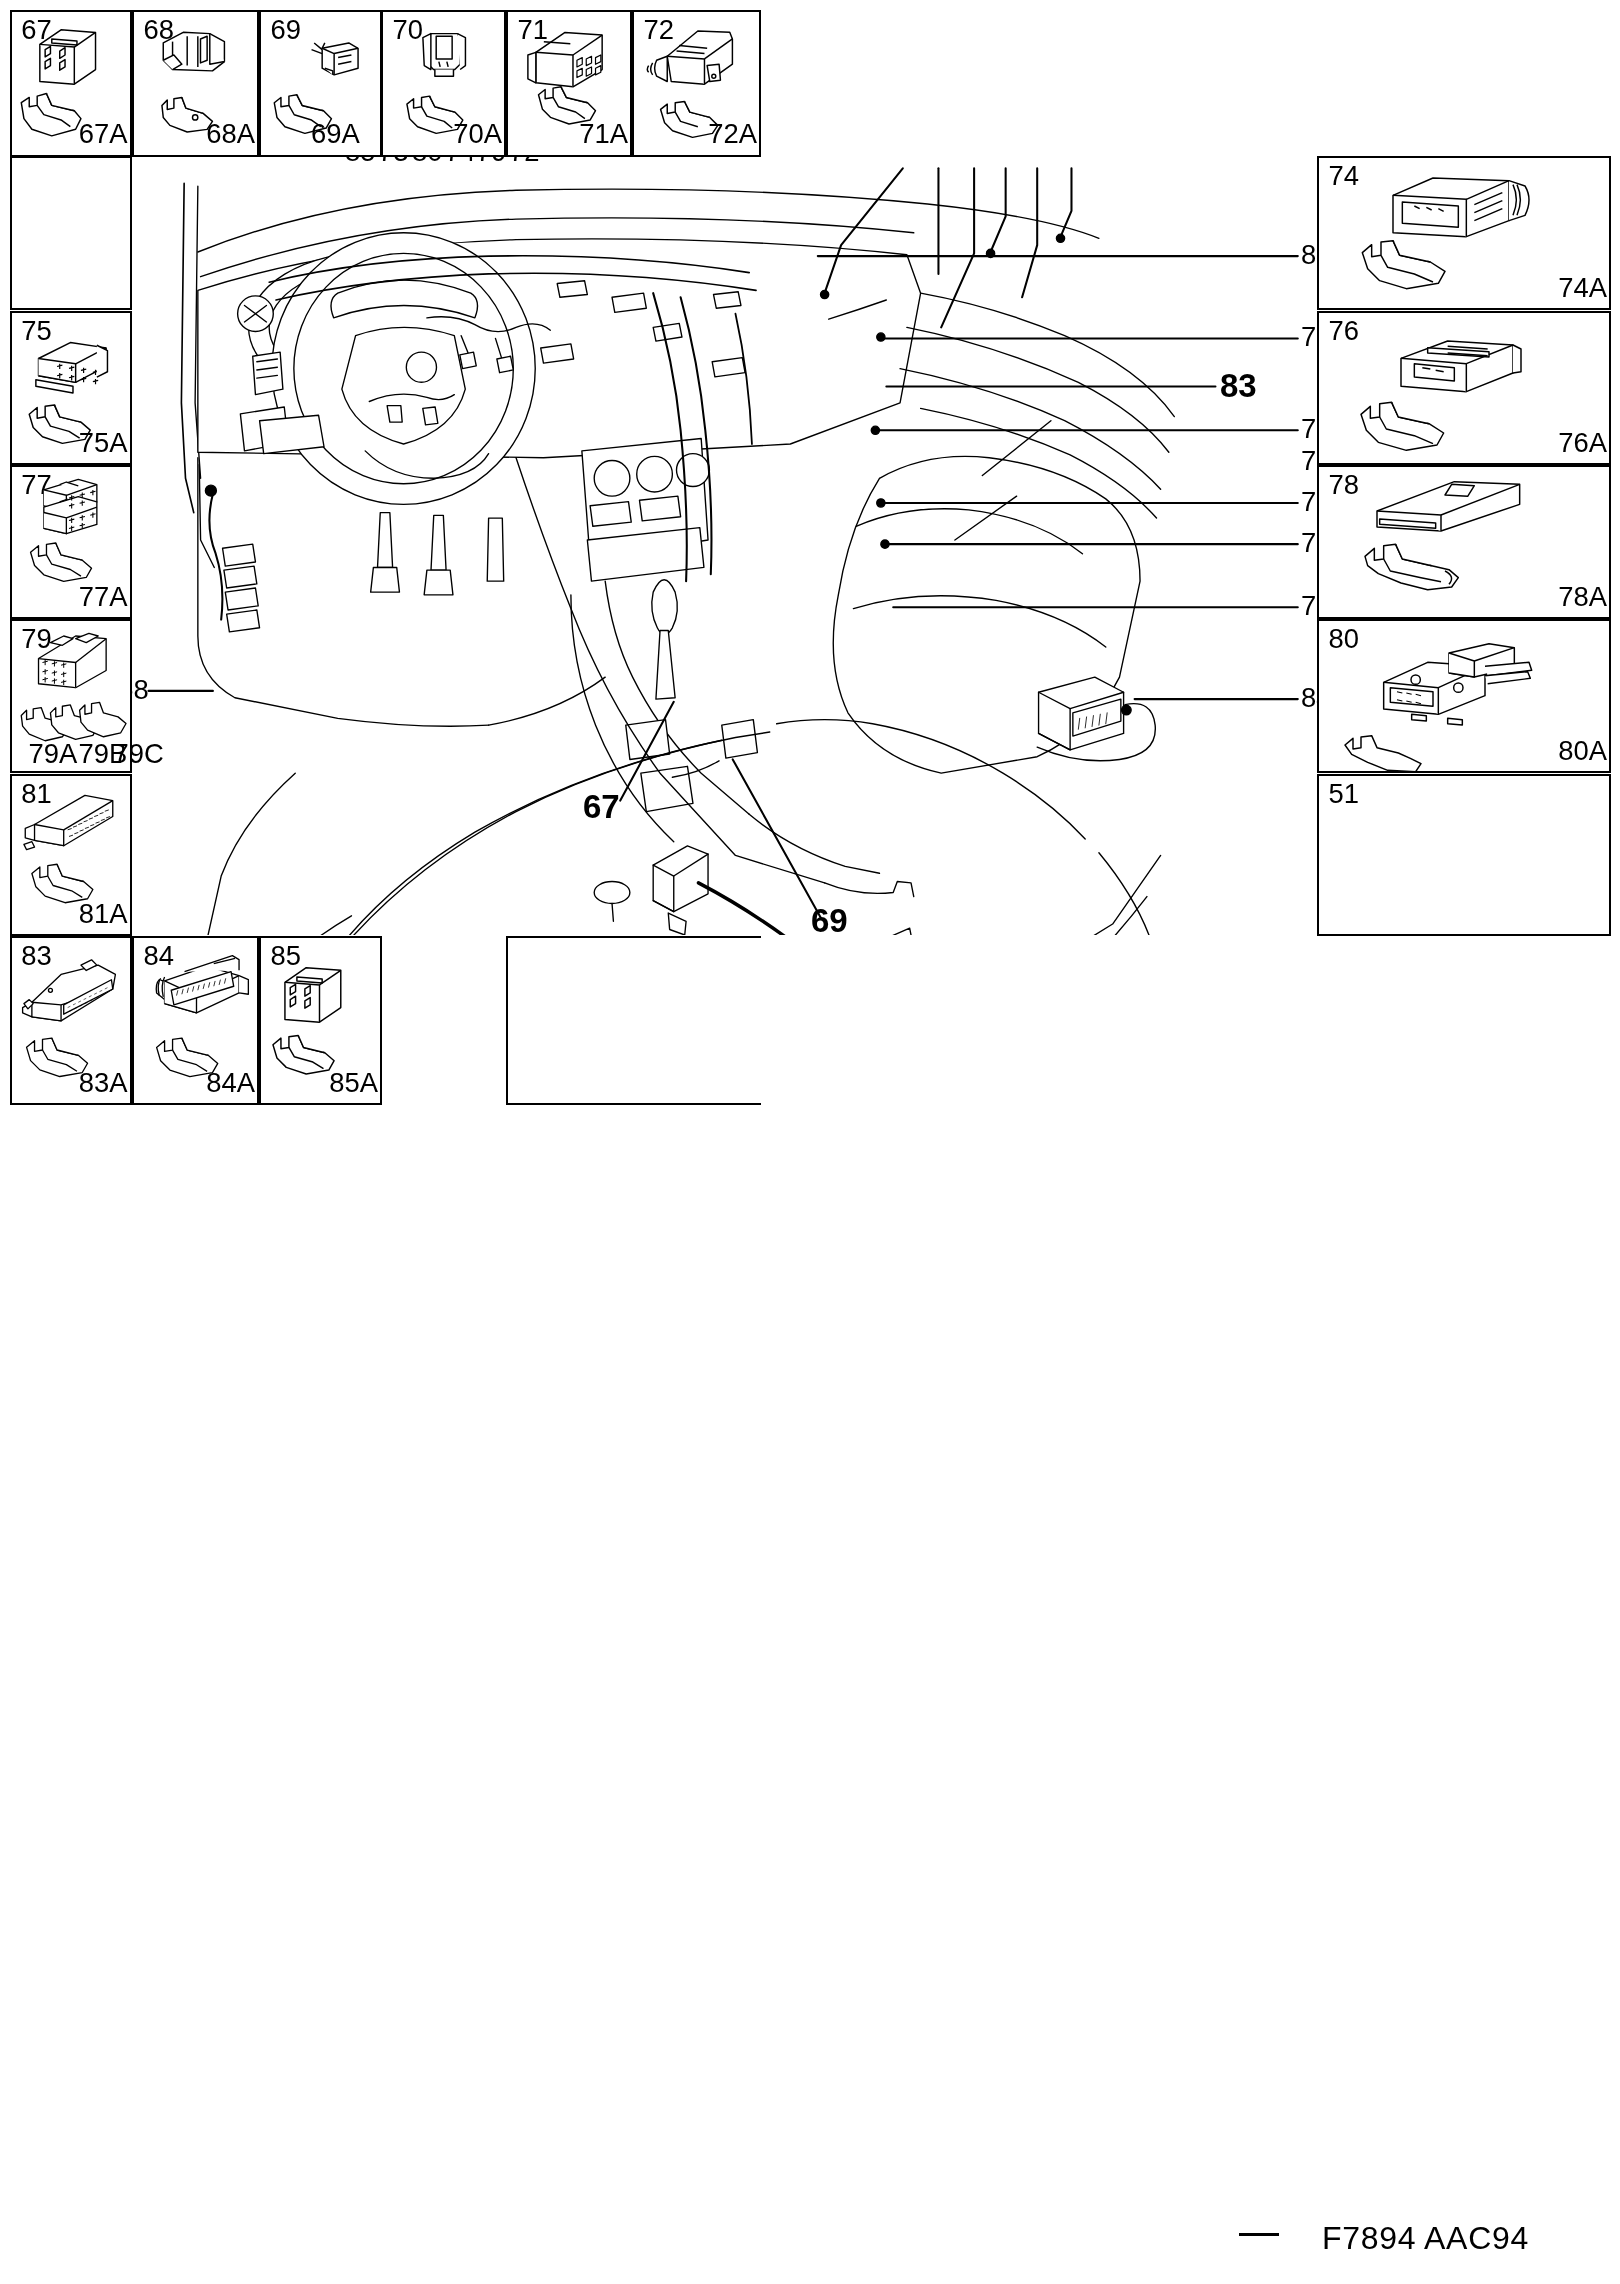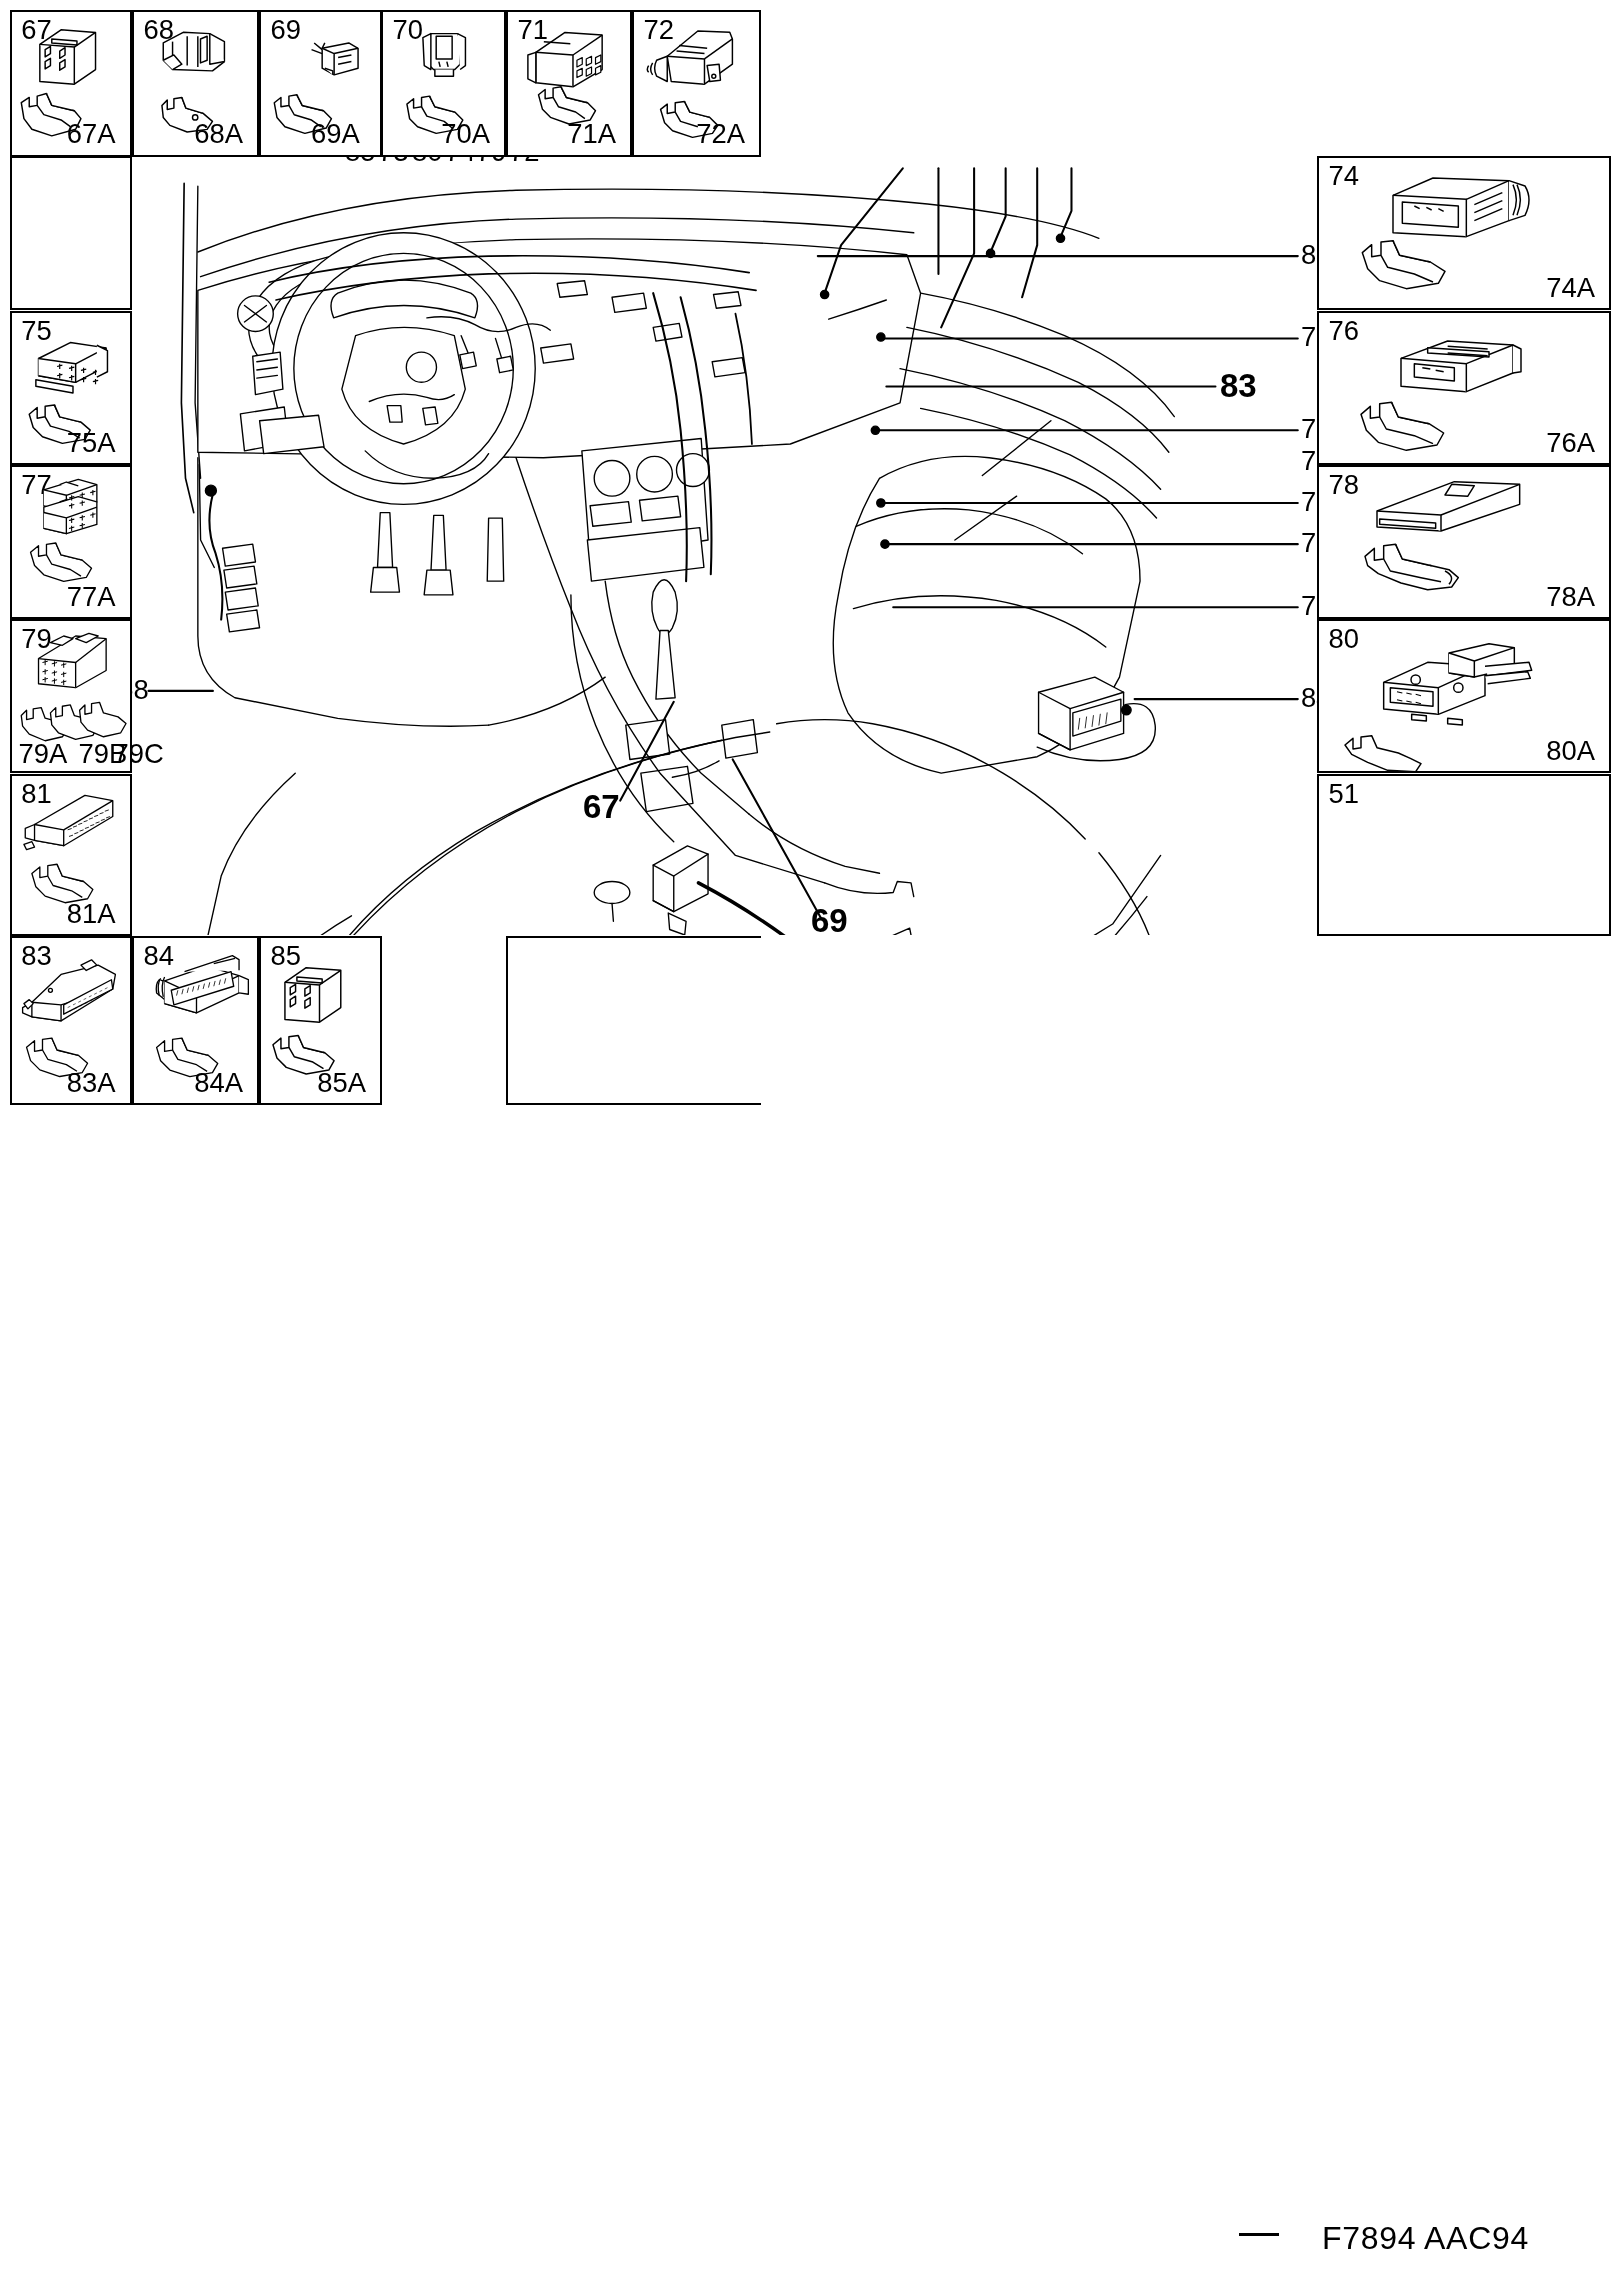--- a/index.html
+++ b/index.html
@@ -26,21 +26,21 @@
     line-height:1;
     letter-spacing:0px;
     font-family:"Liberation Sans", sans-serif;
   }
   .cell-sub{
     position:absolute;
     font-size:27.4px;
     line-height:1;
     white-space:nowrap;
   }
-  .sub-main{right:14px;bottom:6.9px;}
+  .sub-main{right:2px;bottom:6.9px;}
   .sub-left{left:34px;bottom:6.9px;margin-left:16px;}
 
   .art{position:absolute;left:0;top:0;width:100%;height:100%;pointer-events:none;}
 
   
   .main-diagram{
     position:absolute;
     overflow:hidden;
   }
   .callout{
@@ -266,21 +266,21 @@
           <path d="M60 90 L68 88 M64 86 L64 94"></path>
           <path d="M74 92 L82 90 M78 88 L78 96"></path>
         </g>
         <path d="M58 32 L78 22 L92 26 L76 36 Z"></path>
         <path d="M96 26 L116 18 L130 22 L112 32 Z"></path>
         <path d="M14 142 L22 134 L22 148 L32 146 L32 132 L44 130 L50 146 L72 152 L84 162 L76 174 L50 180 L26 170 L16 158 Z"></path>
         <path d="M58 138 L66 130 L66 144 L76 142 L76 128 L88 126 L94 142 L118 148 L130 158 L122 172 L96 178 L70 168 L60 156 Z"></path>
         <path d="M102 134 L110 126 L110 140 L120 138 L120 124 L132 122 L138 138 L160 144 L172 154 L164 168 L138 174 L114 164 L104 152 Z"></path>
       </g>
     </svg>
-    <div class="cell-sub" style="left:7px;bottom:4.1px;">79A</div>
+    <div class="cell-sub" style="left:17px;bottom:4.1px;">79A</div>
     <div class="cell-sub" style="left:67px;bottom:4.1px;">79B</div>
     <div class="cell-sub" style="left:102px;bottom:4.1px;">79C</div>
   </div>
 
   <div class="cell" style="left:9.6px;top:774px;width:122px;height:162px;">
     <span class="cell-id">81</span>
     <svg class="art" viewBox="0 0 178 236">
       <g fill="#fff" stroke="#000" stroke-width="2" stroke-linejoin="round">
         <path d="M34 72 L110 28 L152 36 L152 60 L78 104 L34 96 Z"></path>
         <path d="M34 96 L78 104 L78 80 L34 72"></path>

